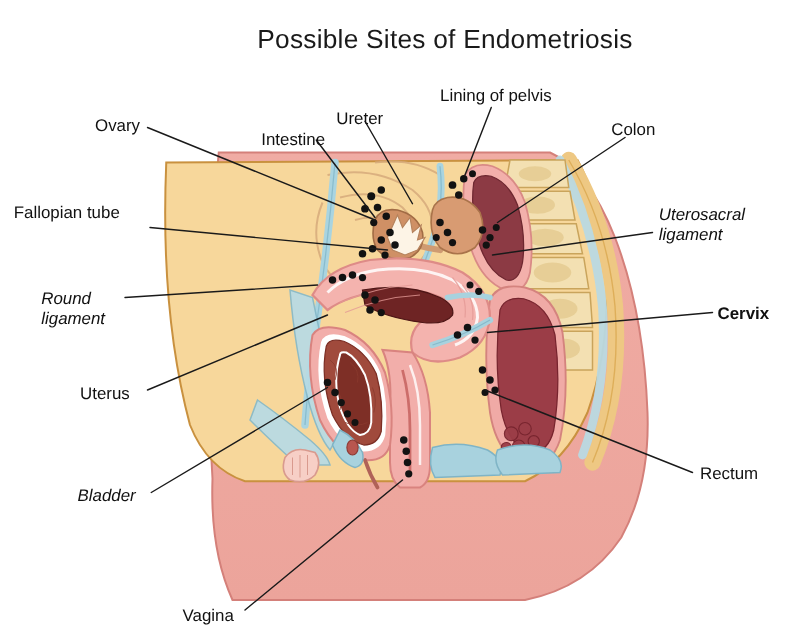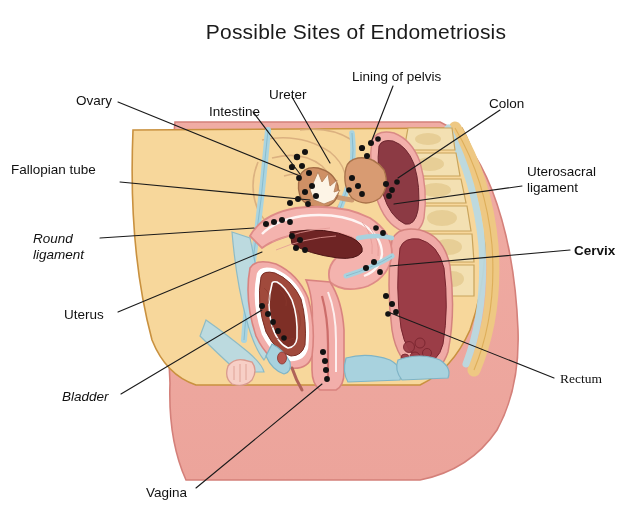--- a/index.html
+++ b/index.html
@@ -266,23 +266,23 @@
   </svg>
 
   <div class="ttl">Possible Sites of Endometriosis</div>
 
   <div class="lbl" style="left:76px;  top:93px;">Ovary</div>
   <div class="lbl" style="left:209px; top:104px;">Intestine</div>
   <div class="lbl" style="left:269px; top:87px;">Ureter</div>
   <div class="lbl" style="left:352px; top:69px;">Lining of pelvis</div>
   <div class="lbl" style="left:489px; top:96px;">Colon</div>
   <div class="lbl" style="left:11px;  top:162px;">Fallopian tube</div>
-  <div class="lbl" style="left:527px; top:164px; white-space:pre;">Uterosacral
+  <div class="lbl" style="left:527px; top:164px; white-space:pre;font-style:italic;">Uterosacral
 ligament</div>
   <div class="lbl" style="left:33px;  top:231px; white-space:pre;font-style:italic;">Round
 ligament</div>
   <div class="lbl" style="left:574px; top:243px;font-weight:bold;">Cervix</div>
   <div class="lbl" style="left:64px;  top:307px;">Uterus</div>
-  <div class="lbl" style="left:560px; top:371px;font-family:Liberation Serif, serif;">Rectum</div>
+  <div class="lbl" style="left:560px; top:371px;">Rectum</div>
   <div class="lbl" style="left:62px;  top:389px;font-style:italic;">Bladder</div>
   <div class="lbl" style="left:146px; top:485px;">Vagina</div>
 
 </div>
 
 </body></html>

